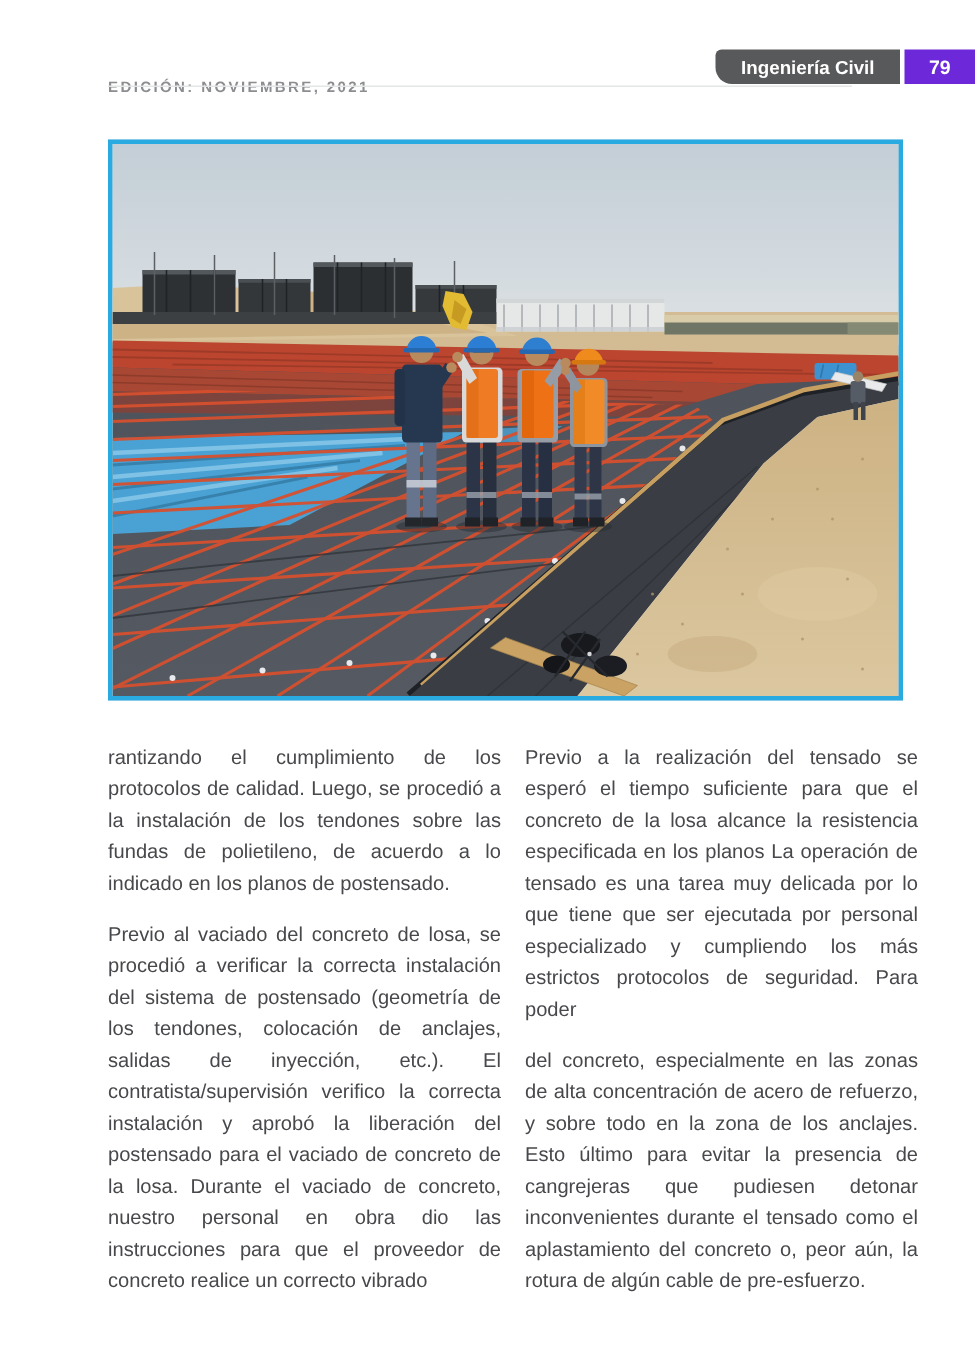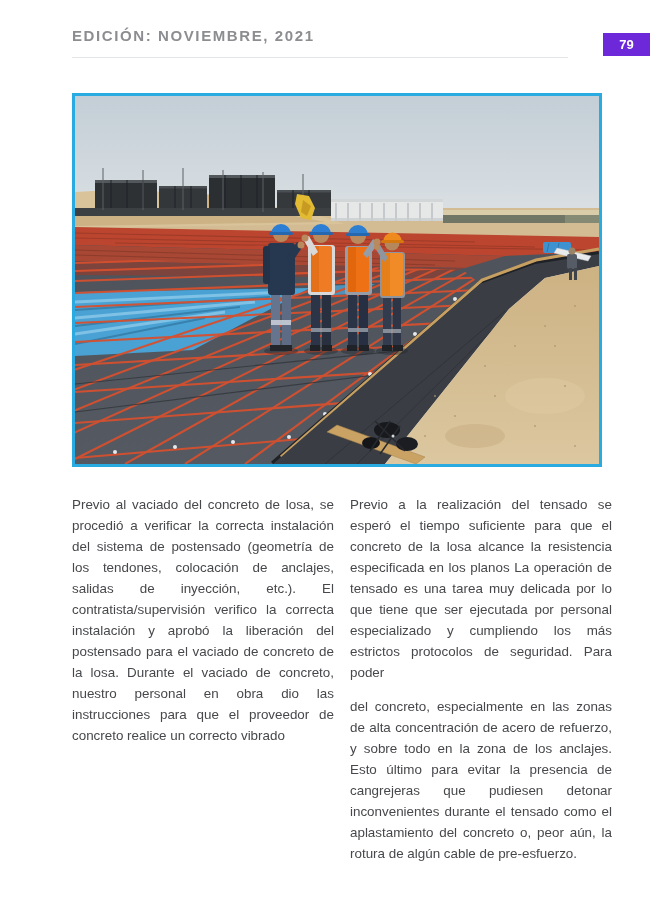--- a/index.html
+++ b/index.html
@@ -1,20 +1,20 @@
 <!DOCTYPE html>
 <html lang="es"><head>
 <meta charset="utf-8">
 <style>
   html,body{margin:0;padding:0;background:#ffffff;}
   body{width:650px;height:904px;font-family:"Liberation Sans",sans-serif;position:relative;overflow:hidden;}
   .page{position:absolute;inset:0;background:#fff;}
 
   
-  .edition{position:absolute;left:72px;top:27px;font-size:15px;font-weight:bold;
+  .edition{position:absolute;left:72px;top:53px;font-size:10px;font-weight:bold;
            letter-spacing:1.6px;color:#8b8d90;}
   .header-rule{position:absolute;left:72px;top:57px;width:496px;height:1px;background:#e4e5e6;}
   .badges{position:absolute;right:0;top:33px;height:23px;display:flex;align-items:stretch;}
   .section-badge{background:#58595b;color:#fff;font-size:12.5px;font-weight:bold;
                  padding:0 17px;border-radius:4px 0 0 11px;display:flex;align-items:center;}
   .page-number{background:#6d28d9;color:#fff;font-size:13px;font-weight:bold;width:47px;
                margin-left:3px;display:flex;align-items:center;justify-content:center;}
 
   
   .photo{position:absolute;left:72px;top:93px;width:524px;height:368px;
@@ -28,20 +28,21 @@
 </style>
 </head>
 <body>
 
 <div class="page">
 
   <div class="edition">EDICIÓN: NOVIEMBRE, 2021</div>
   <div class="header-rule"></div>
 
   <div class="badges">
+    <div class="section-badge">Ingeniería Civil</div>
     <div class="page-number">79</div>
   </div>
 
   <figure class="photo" style="margin:0">
     <svg width="524" height="368" viewBox="0 0 524 368">
       <defs>
         <linearGradient id="skyGrad" x1="0" y1="0" x2="0" y2="1">
           <stop offset="0" stop-color="#c3ced6"></stop>
             <stop offset="1" stop-color="#dde2e5"></stop>
         </linearGradient>
@@ -331,20 +332,21 @@
           <circle cx="317" cy="147" r="7.5" fill="#b5875c"></circle>
           <path d="M308,146 a9.5,9.5 0 0 1 19,0 z" fill="#ef8a1c"></path>
           <rect x="306" y="144" width="23" height="3" rx="1.5" fill="#d67810"></rect>
         </g>
       </g>
     </svg>
   </figure>
 
   <main class="columns">
     <div class="col">
+      <p>rantizando el cumplimiento de los protocolos de calidad. Luego, se procedió a la instalación de los tendones sobre las fundas de polietileno, de acuerdo a lo indicado en los planos de postensado.</p>
       <p>Previo al vaciado del concreto de losa, se procedió a verificar la correcta instalación del sistema de postensado (geometría de los tendones, colocación de anclajes, salidas de inyección, etc.). El contratista/supervisión verifico la correcta instalación y aprobó la liberación del postensado para el vaciado de concreto de la losa. Durante el vaciado de concreto, nuestro personal en obra dio las instrucciones para que el proveedor de concreto realice un correcto vibrado</p>
     </div>
     <div class="col">
       <p>Previo a la realización del tensado se esperó el tiempo suficiente para que el concreto de la losa alcance la resistencia especificada en los planos La operación de tensado es una tarea muy delicada por lo que tiene que ser ejecutada por personal especializado y cumpliendo los más estrictos protocolos de seguridad. Para poder</p>
       <p>del concreto, especialmente en las zonas de alta concentración de acero de refuerzo, y sobre todo en la zona de los anclajes. Esto último para evitar la presencia de cangrejeras que pudiesen detonar inconvenientes durante el tensado como el aplastamiento del concreto o, peor aún, la rotura de algún cable de pre-esfuerzo.</p>
     </div>
   </main>
 
 </div>
 

